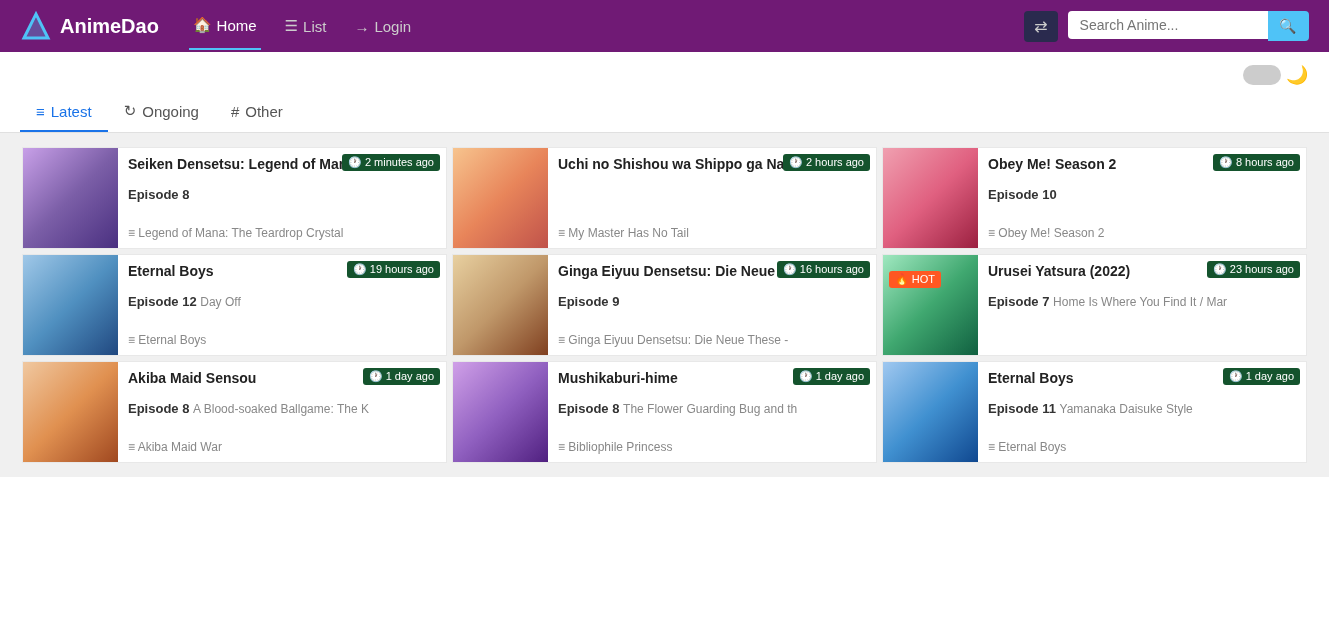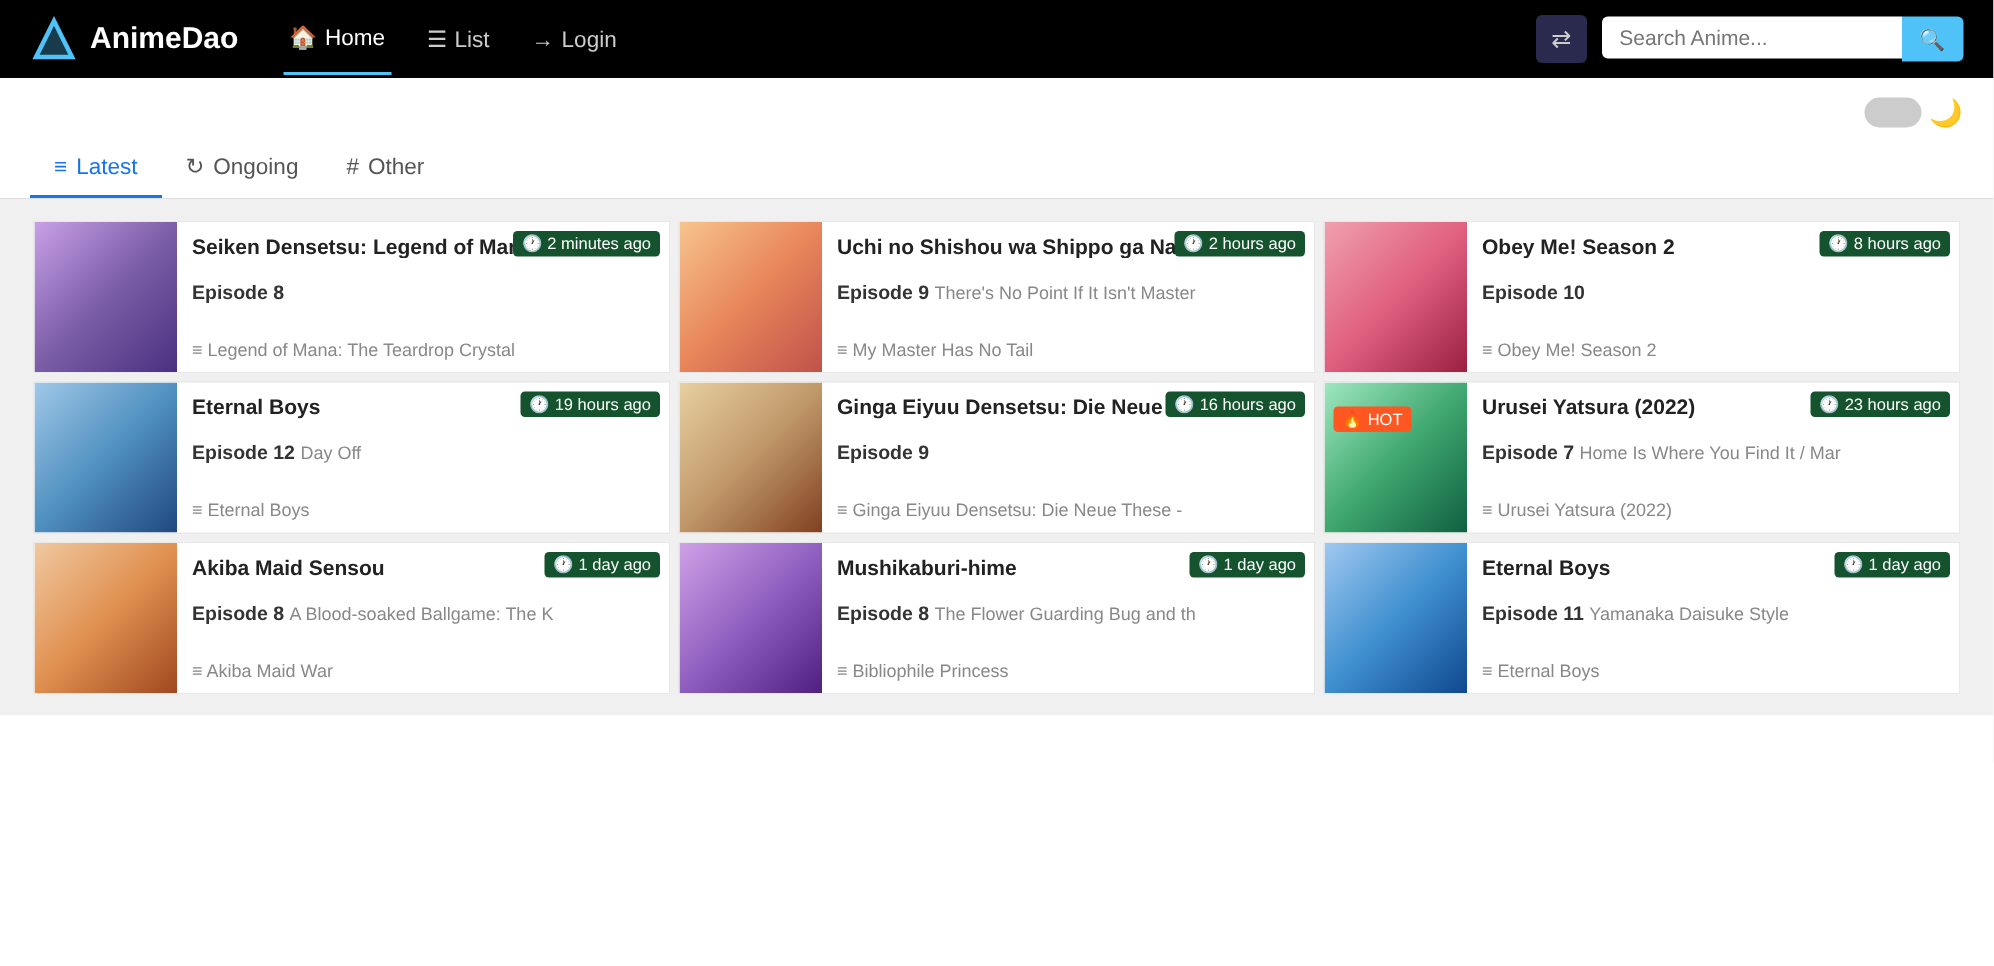--- a/index.html
+++ b/index.html
@@ -1,20 +1,20 @@
 <!DOCTYPE html>
 <html><head>
   <meta charset="utf-8">
   <style>
     * { box-sizing: border-box; margin: 0; padding: 0; }
     body { font-family: Arial, sans-serif; background: #fff; color: #222; font-size: 14px; }
 
     
     .navbar {
-      background: #000000;
+      background: #701a75;
       display: flex;
       align-items: center;
       padding: 0 20px;
       height: 52px;
       gap: 30px;
     }
     .navbar-brand {
       display: flex;
       align-items: center;
       gap: 8px;
@@ -315,23 +315,20 @@
     </div>
 
     <div class="time-badge">🕐 2 minutes ago</div>
   </div>
     <div class="anime-card">
     <div class="card-thumb thumb-2">
       <div class="card-thumb-img"></div>
     </div>
     <div class="card-info">
       <span class="card-title">Uchi no Shishou wa Shippo ga Nai</span>
-      <span class="card-episode">
-        <strong>Episode 9</strong> <span class="card-episode-sub">There's No Point If It Isn't Master</span>
-      </span>
       <span class="card-series">≡ My Master Has No Tail</span>
     </div>
 
     <div class="time-badge">🕐 2 hours ago</div>
   </div>
     <div class="anime-card">
     <div class="card-thumb thumb-3">
       <div class="card-thumb-img"></div>
     </div>
     <div class="card-info">
@@ -374,21 +371,20 @@
   </div>
     <div class="anime-card">
     <div class="card-thumb thumb-6">
       <div class="card-thumb-img"></div>
     </div>
     <div class="card-info">
       <span class="card-title">Urusei Yatsura (2022)</span>
       <span class="card-episode">
         <strong>Episode 7</strong> <span class="card-episode-sub">Home Is Where You Find It / Mar</span>
       </span>
-      <span class="card-series">≡ Urusei Yatsura (2022)</span>
     </div>
     <div class="hot-badge">🔥 HOT</div>
     <div class="time-badge">🕐 23 hours ago</div>
   </div>
     <div class="anime-card">
     <div class="card-thumb thumb-7">
       <div class="card-thumb-img"></div>
     </div>
     <div class="card-info">
       <span class="card-title">Akiba Maid Sensou</span>

